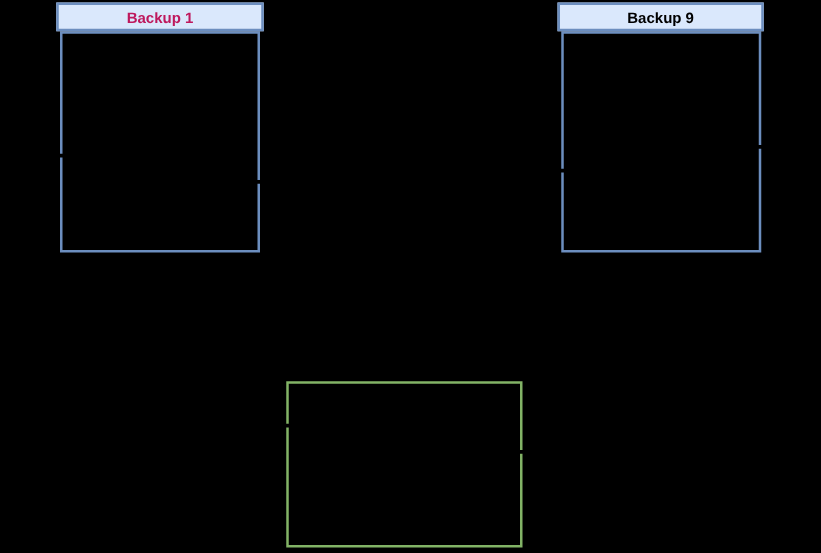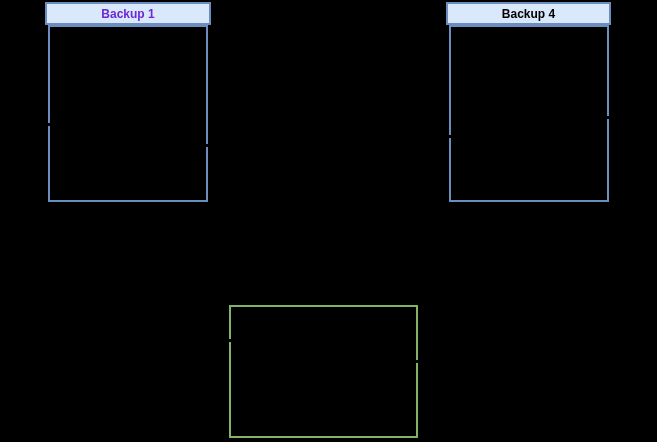--- a/index.html
+++ b/index.html
@@ -54,29 +54,29 @@
   .notch-b2-left  { left: 444px; top: 135px; }
   .notch-b2-right { left: 604px; top: 116px; }
   .notch-dd-left  { left: 224px; top: 339px; }
   .notch-dd-right { left: 413px; top: 360px; }
 </style>
 </head>
 <body>
 
 <div class="canvas" style="background: rgb(0, 0, 0);">
 
-  <div class="node-header b1-header" style="background: rgb(218, 232, 252); border-color: rgb(108, 142, 191); color: #6d28d9;">
+  <div class="node-header b1-header" style="background: rgb(218, 232, 252); border-color: rgb(108, 142, 191); color: #be185d;">
     <span>Backup 1</span>
   </div>
   <div class="node-body b1-body" style="border-color: rgb(108, 142, 191);"></div>
   <div class="notch notch-b1-left" style="background: rgb(0, 0, 0);"></div>
   <div class="notch notch-b1-right" style="background: rgb(0, 0, 0);"></div>
 
   <div class="node-header b2-header" style="background: rgb(218, 232, 252); border-color: rgb(108, 142, 191); color: rgb(0, 0, 0);">
-    <span>Backup 4</span>
+    <span>Backup 9</span>
   </div>
   <div class="node-body b2-body" style="border-color: rgb(108, 142, 191);"></div>
   <div class="notch notch-b2-left" style="background: rgb(0, 0, 0);"></div>
   <div class="notch notch-b2-right" style="background: rgb(0, 0, 0);"></div>
 
   <div class="node-body dd-body" style="border-color: rgb(130, 179, 102);"></div>
   <div class="notch notch-dd-left" style="background: rgb(0, 0, 0);"></div>
   <div class="notch notch-dd-right" style="background: rgb(0, 0, 0);"></div>
 
 </div>

